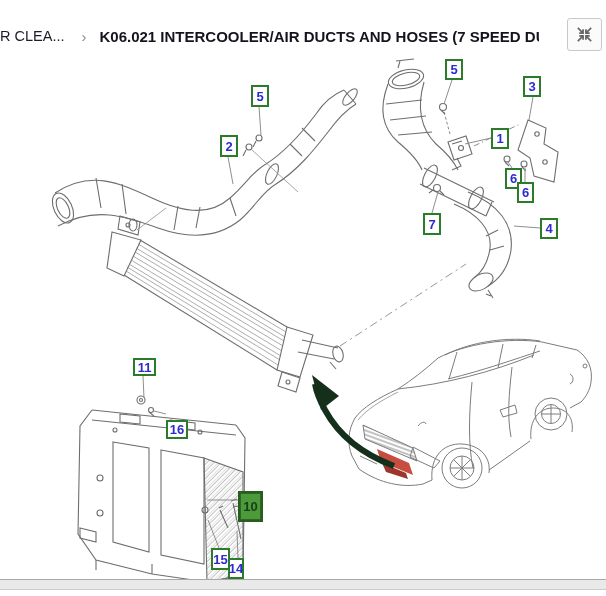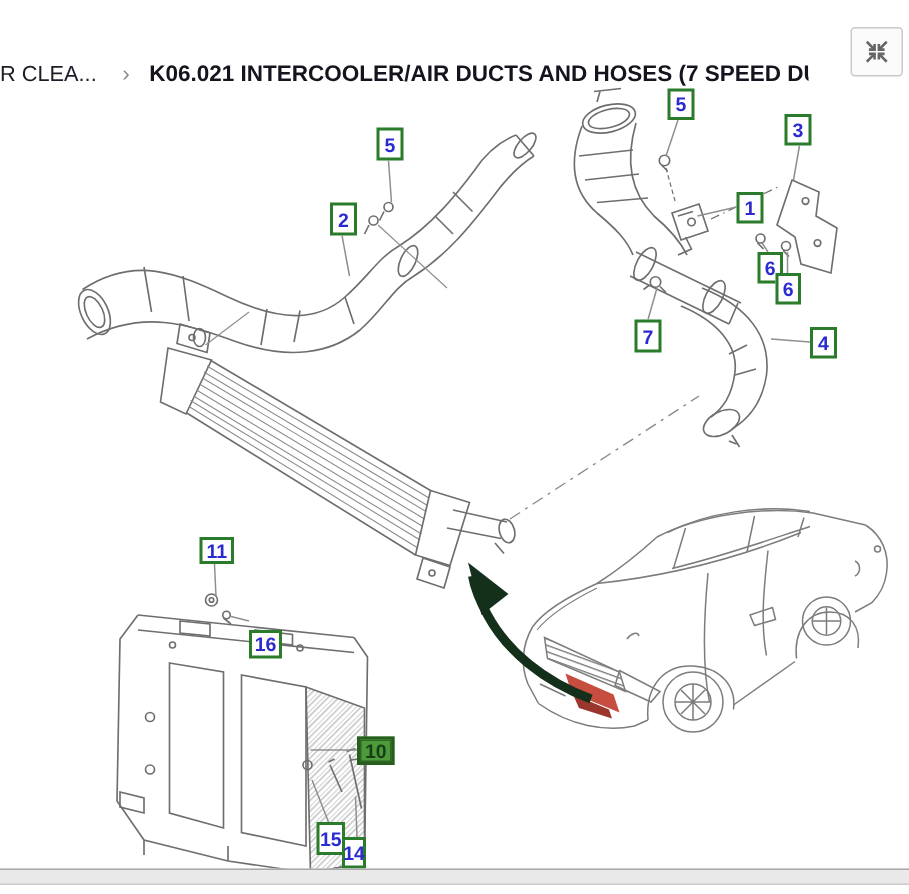--- a/index.html
+++ b/index.html
@@ -1,20 +1,20 @@
 <!DOCTYPE html>
 <html style="--label-border: #2a7b2a; --label-text: #2b2bd0; --highlight-bg: #4d9a3a; --highlight-border: #275d1d; --highlight-text: #173f17; --leader-line: #8f8f8f; --art-stroke: #6e6e6e; --arrow: #14301b; --highlight-red: #c03a2a; --header-border: #d9d9d9;"><head>
 <meta charset="utf-8">
 <style>
   html,body{margin:0;padding:0;background:#ffffff;width:606px;height:596px;overflow:hidden;
     font-family:"Liberation Sans",sans-serif;}
   .page{position:relative;width:606px;height:596px;background:#fff;}
   .topline{position:absolute;left:0;top:14px;width:606px;height:1px;background:#e7e7e7;}
   .header{position:absolute;left:0;top:14px;width:606px;height:44px;background:#fff;
-    border-bottom:1px solid var(--header-border,#d9d9d9);display:flex;align-items:flex-end;}
+    border-bottom:1px solid var(--header-border,#d9d9d9);display:flex;align-items:center;}
   .crumb{font-size:14.5px;color:#1c1c28;white-space:nowrap;margin-left:0;cursor:pointer;}
   .sep{font-size:15px;color:#8a8a8a;margin:0 13px 0 17px;}
   .title{font-size:15px;font-weight:700;color:#14141e;white-space:nowrap;overflow:hidden;max-width:440px;}
   .collapse-btn{position:absolute;right:4px;top:4px;width:35px;height:33px;background:#fbfbfb;
     border:1px solid #c9c9c9;border-radius:3px;display:flex;align-items:center;justify-content:center;
     padding:0;cursor:pointer;}
   .diagram{position:absolute;left:0;top:58px;width:606px;height:538px;background:#fff;}
   #art{position:absolute;left:0;top:0;}
   #callout-layer{position:absolute;left:0;top:0;width:606px;height:538px;pointer-events:none;}
   .callout{position:absolute;box-sizing:border-box;border:2px solid var(--label-border,#2a7b2a);
@@ -219,20 +219,20 @@
         <div class="callout" style="left: 220px; top: 77px; width: 18px; height: 22px;">2</div>
         <div class="callout" style="left: 445px; top: 1px; width: 18px; height: 21px;">5</div>
         <div class="callout" style="left: 523px; top: 18px; width: 18px; height: 21px;">3</div>
         <div class="callout" style="left: 491px; top: 70px; width: 18px; height: 21px;">1</div>
         <div class="callout" style="left: 505px; top: 110px; width: 17px; height: 21px;">6</div>
         <div class="callout" style="left: 517px; top: 124px; width: 17px; height: 21px;">6</div>
         <div class="callout" style="left: 423px; top: 155px; width: 18px; height: 22px;">7</div>
         <div class="callout" style="left: 540px; top: 160px; width: 18px; height: 21px;">4</div>
         <div class="callout" style="left: 133px; top: 300px; width: 23px; height: 18px;">11</div>
         <div class="callout" style="left: 166px; top: 346px; width: 22px; height: 19px; margin-top: 16px;">16</div>
-        <div class="callout highlighted" style="left: 238px; top: 433px; width: 25px; height: 19px;">10</div>
+        <div class="callout highlighted" style="left: 238px; top: 433px; width: 25px; height: 31px;">10</div>
         <div class="callout" style="left: 211px; top: 490px; width: 19px; height: 22px; text-align: center;">15</div>
         <div class="callout" style="left: 228px; top: 500px; width: 16px; height: 21px;">14</div>
       </div>
 
     <div class="hscrollbar"></div>
   </div>
 </div>
 
 </body></html>

